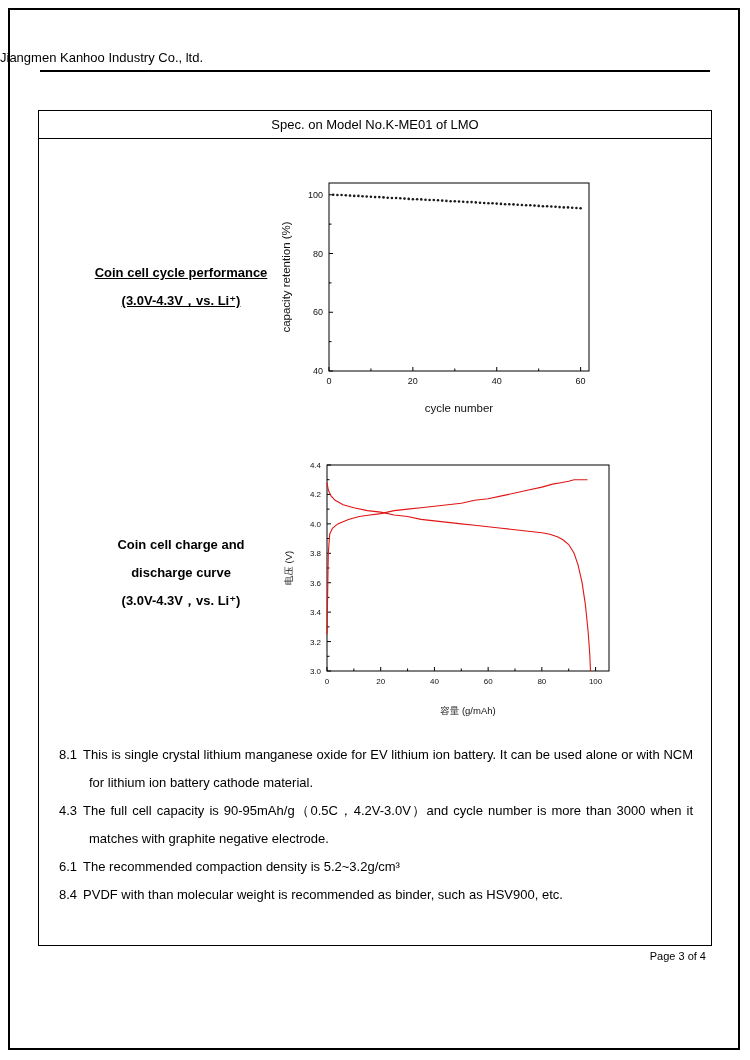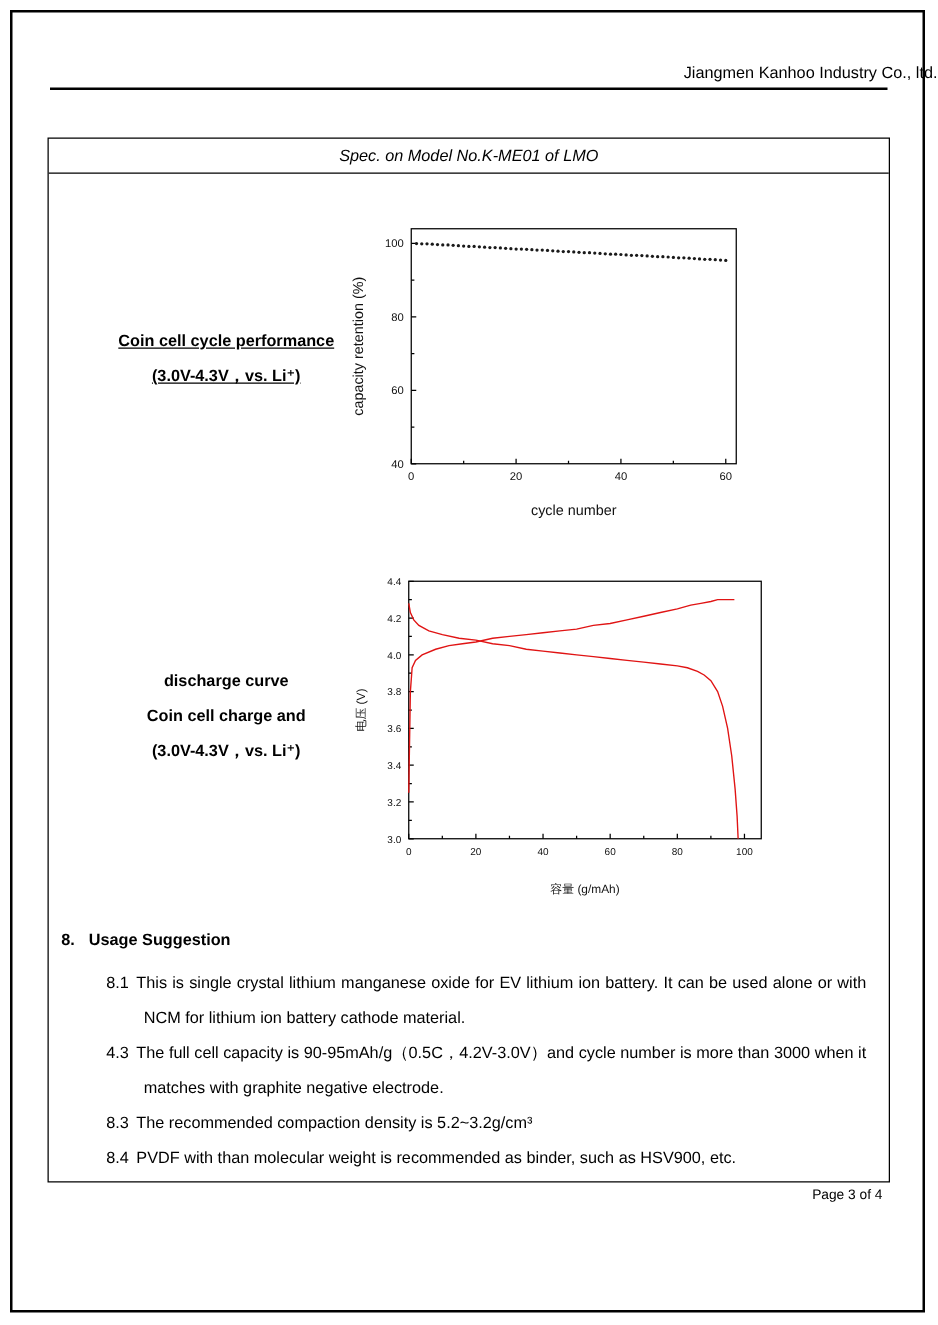--- a/index.html
+++ b/index.html
@@ -5,39 +5,39 @@
   * { margin:0; padding:0; box-sizing:border-box; }
   html,body { width:750px; height:1060px; }
   body {
     background:#ffffff;
     position:relative;
     font-family:"Liberation Sans","DejaVu Sans",sans-serif;
     color:#000;
     overflow:hidden;
   }
   .page-border { position:absolute; left:8px; top:8px; width:732px; height:1042px; border:2px solid #000; }
-  .header-title { position:absolute; top:50px; left:0; width:100%; text-align:right; font-size:13px; }
+  .header-title { position:absolute; top:50px; left:0; width:100%; text-align:left; font-size:13px; }
   .header-rule { position:absolute; top:70px; left:40px; right:40px; border-top:2px solid #000; height:0; }
 
   .spec-box { position:absolute; left:38px; top:110px; width:674px; height:836px; border:1.5px solid #000; }
-  .spec-title { height:28px; border-bottom:1.5px solid #000; display:flex; align-items:center; justify-content:center; font-size:13px;font-style:italic; }
+  .spec-title { height:28px; border-bottom:1.5px solid #000; display:flex; align-items:center; justify-content:center; font-size:13px; }
 
   .chart-label { position:absolute; width:232px; text-align:center; font-weight:bold; font-size:13px; line-height:28px; }
   .chart-label-1 { left:26px; top:148px;text-decoration:underline; }
   .chart-label-2 { left:26px; top:420px; }
 
   .chart-svg { position:absolute; }
   .chart-svg-1 { left:238px; top:58px; }
   .chart-svg-2 { left:240px; top:340px; }
   svg text { font-family:"Liberation Sans","DejaVu Sans",sans-serif; fill:#111; }
 
   .usage { position:absolute; left:10px; right:18px; top:630px; font-size:13px; }
   .usage-heading { font-weight:bold; margin-bottom:9px; line-height:22px; }
   .usage-heading .num { display:inline-block; width:22px; }
-  .usage-item { margin-left:36px; padding-left:30px; text-indent:-30px; line-height:28px; text-align:justify; }
+  .usage-item { margin-left:10px; padding-left:30px; text-indent:-30px; line-height:28px; text-align:justify; }
   .usage-item .num { margin-right:6px; }
 
   .page-footer { position:absolute; right:44px; top:950px; font-size:11px; }
 </style>
 </head>
 <body>
 
 <div class="page-border"></div>
 
 <div class="header-title">Jiangmen Kanhoo Industry Co., ltd.</div>
@@ -133,22 +133,22 @@
       <circle cx="286.8" cy="38.4" r="1.3" fill="#1a1a1a"></circle>
       <circle cx="291.0" cy="38.4" r="1.3" fill="#1a1a1a"></circle>
       <circle cx="295.2" cy="38.7" r="1.3" fill="#1a1a1a"></circle>
       <circle cx="299.4" cy="39.0" r="1.3" fill="#1a1a1a"></circle>
       <circle cx="303.6" cy="39.3" r="1.3" fill="#1a1a1a"></circle>
       <text x="182" y="243" text-anchor="middle" font-size="11.5">cycle number</text>
       <text x="13" y="108" text-anchor="middle" font-size="11.5" transform="rotate(-90 13 108)">capacity retention (%)</text>
     </svg>
 
   <div class="chart-label chart-label-2">
+    <div>Coin cell charge and</div>
     <div>discharge curve</div>
-    <div>Coin cell charge and</div>
     <div>(3.0V-4.3V，vs. Li⁺)</div>
   </div>
 
   <svg class="chart-svg chart-svg-2" width="350" height="270">
       <rect x="48" y="14" width="282" height="206" fill="none" stroke="#000" stroke-width="1"></rect>
       <line x1="48" y1="220" x2="48" y2="216" stroke="#000" stroke-width="1"></line>
       <text x="48" y="233" text-anchor="middle" font-size="8">0</text>
       <line x1="101.71428571428571" y1="220" x2="101.71428571428571" y2="216" stroke="#000" stroke-width="1"></line>
       <text x="101.71428571428571" y="233" text-anchor="middle" font-size="8">20</text>
       <line x1="155.42857142857142" y1="220" x2="155.42857142857142" y2="216" stroke="#000" stroke-width="1"></line>
@@ -187,31 +187,28 @@
       <line x1="48" y1="87.57142857142861" x2="50.5" y2="87.57142857142861" stroke="#000" stroke-width="1"></line>
       <line x1="48" y1="58.142857142857224" x2="50.5" y2="58.142857142857224" stroke="#000" stroke-width="1"></line>
       <line x1="48" y1="28.714285714285808" x2="50.5" y2="28.714285714285808" stroke="#000" stroke-width="1"></line>
       <polyline points="48.0,183.2 49.3,102.3 50.7,83.2 53.4,77.3 58.7,72.9 69.5,68.4 80.2,65.5 91.0,64.0 101.7,62.6 115.1,59.6 128.6,58.1 142.0,56.7 155.4,55.2 168.9,53.7 182.3,52.3 195.7,49.3 209.1,47.8 222.6,44.9 236.0,42.0 249.4,39.0 262.9,36.1 273.6,33.1 281.7,31.7 289.7,30.2 295.1,28.7 308.5,28.7" fill="none" stroke="#e01414" stroke-width="1.1"></polyline>
       <polyline points="48.0,31.7 49.3,39.0 52.0,44.9 56.1,49.3 64.1,53.7 74.9,56.7 88.3,59.6 101.7,61.1 115.1,64.0 128.6,65.5 142.0,68.4 155.4,69.9 168.9,71.4 182.3,72.9 195.7,74.3 209.1,75.8 222.6,77.3 236.0,78.7 249.4,80.2 262.9,81.7 270.9,83.2 279.0,86.1 284.3,89.0 289.7,93.5 295.1,102.3 299.1,114.1 303.1,131.7 306.4,153.8 309.1,180.3 310.7,202.3 311.5,220.0" fill="none" stroke="#e01414" stroke-width="1.1"></polyline>
       <text x="189" y="263" text-anchor="middle" font-size="9.5">容量 (g/mAh)</text>
       <text x="13" y="117" text-anchor="middle" font-size="9.5" transform="rotate(-90 13 117)">电压 (V)</text>
     </svg>
 
   <div class="usage">
-    <div class="usage-heading">
-      <span class="num">8.</span><span>Usage Suggestion</span>
-    </div>
     <div class="usage-item">
       <span class="num">8.1</span><span>This is single crystal lithium manganese oxide for EV lithium ion battery. It can be used alone or with NCM for lithium ion battery cathode material.</span>
     </div>
     <div class="usage-item">
       <span class="num">4.3</span><span>The full cell capacity is 90-95mAh/g（0.5C，4.2V-3.0V）and cycle number is more than 3000 when it matches with graphite negative electrode.</span>
     </div>
     <div class="usage-item">
-      <span class="num">8.3</span><span>The recommended compaction density is 5.2~3.2g/cm³</span>
+      <span class="num">6.1</span><span>The recommended compaction density is 5.2~3.2g/cm³</span>
     </div>
     <div class="usage-item">
       <span class="num">8.4</span><span>PVDF with than molecular weight is recommended as binder, such as HSV900, etc.</span>
     </div>
   </div>
 </div>
 
 <div class="page-footer">Page 3 of 4</div>
 
 </body></html>

